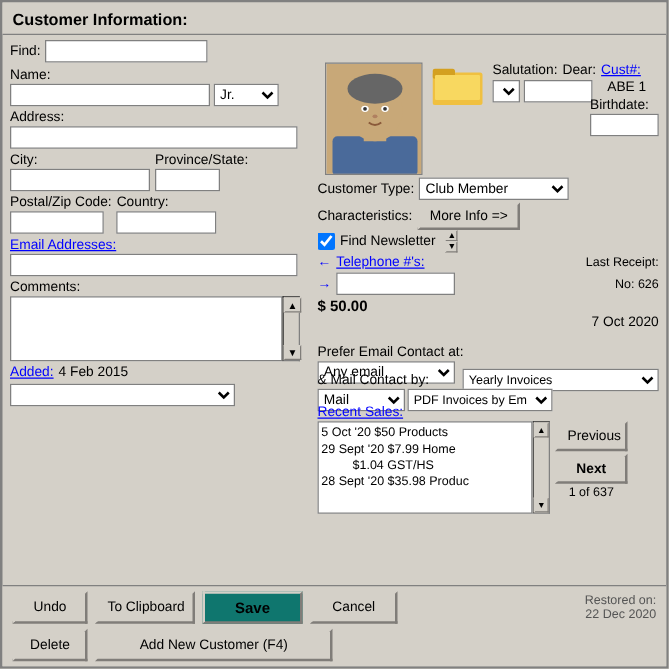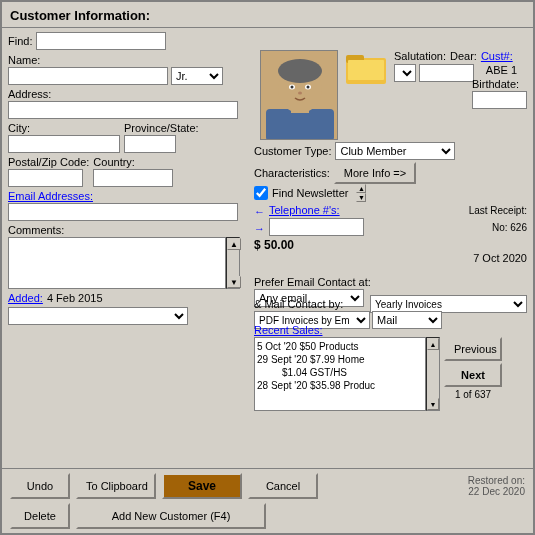--- a/index.html
+++ b/index.html
@@ -309,25 +309,25 @@
         <div style="position:absolute; top:222px; left:116px; right:0;">
           <div style="height:19px;"></div>
           <select style="width:100%; height:18px; font-size:10px;">
             <option>Yearly Invoices</option>
           </select>
         </div>
 
         <div style="position:absolute; top:244px; left:0; right:0;">
           <div style="font-size:11px; margin-bottom:1px;">&amp; Mail Contact by:</div>
           <div style="display:flex; gap:2px; align-items:center;">
+            <select style="width:70px; height:18px; font-size:11px;">
+              <option>Mail</option>
+            </select>
             <select style="width:116px; height:18px; font-size:10px;">
               <option>PDF Invoices by Em</option>
-            </select>
-            <select style="width:70px; height:18px; font-size:11px;">
-              <option>Mail</option>
             </select>
           </div>
         </div>
 
         <div style="position:absolute; top:270px; left:0; right:0;">
           <div style="display:flex; align-items:center; gap:4px; margin-bottom:1px;">
             <a class="cust-link">Recent Sales:</a>
           </div>
           <div style="display:flex; gap:0;">
             <div class="recent-sales-box" style="width:172px; flex-shrink:0;">
@@ -351,21 +351,21 @@
 
       </div>
     </div>
 
   </div>
 
   <div class="bottom-bar">
     <div class="bottom-row1">
       <button class="btn" style="width:60px; height:26px;">Undo</button>
       <button class="btn" style="width:80px; height:26px;">To Clipboard</button>
-      <button class="btn-save" style="width:80px; border:2px outset #d4d0c8; background:#a16207;">Save</button>
+      <button class="btn-save" style="width:80px; border:2px outset #d4d0c8; background:#0f766e;">Save</button>
       <button class="btn" style="width:70px; height:26px;">Cancel</button>
       <div class="restored-text">
         <span>Restored on:</span><br>
         <span>22 Dec 2020</span>
       </div>
     </div>
     <div class="bottom-row2">
       <button class="btn" style="width:60px; height:26px;">Delete</button>
       <button class="btn" style="width:190px; height:26px;">Add New Customer (F4)</button>
     </div>

